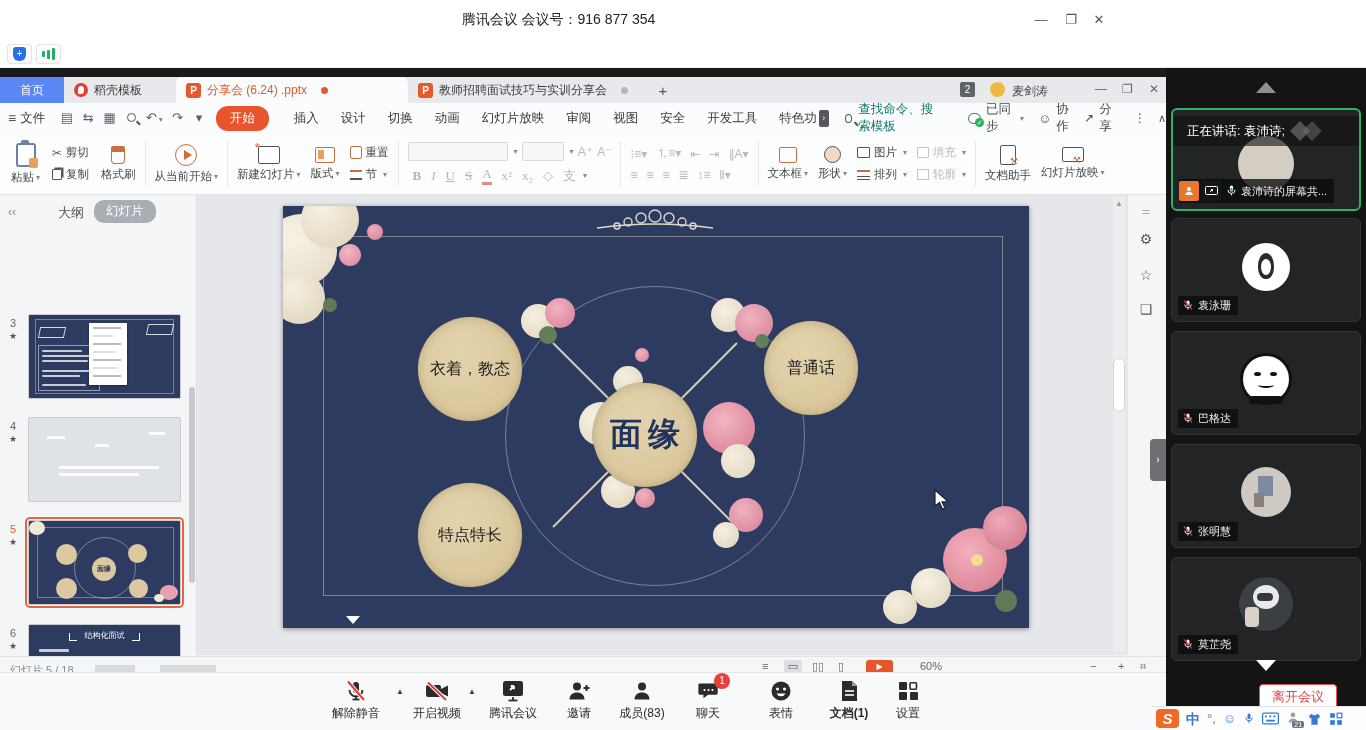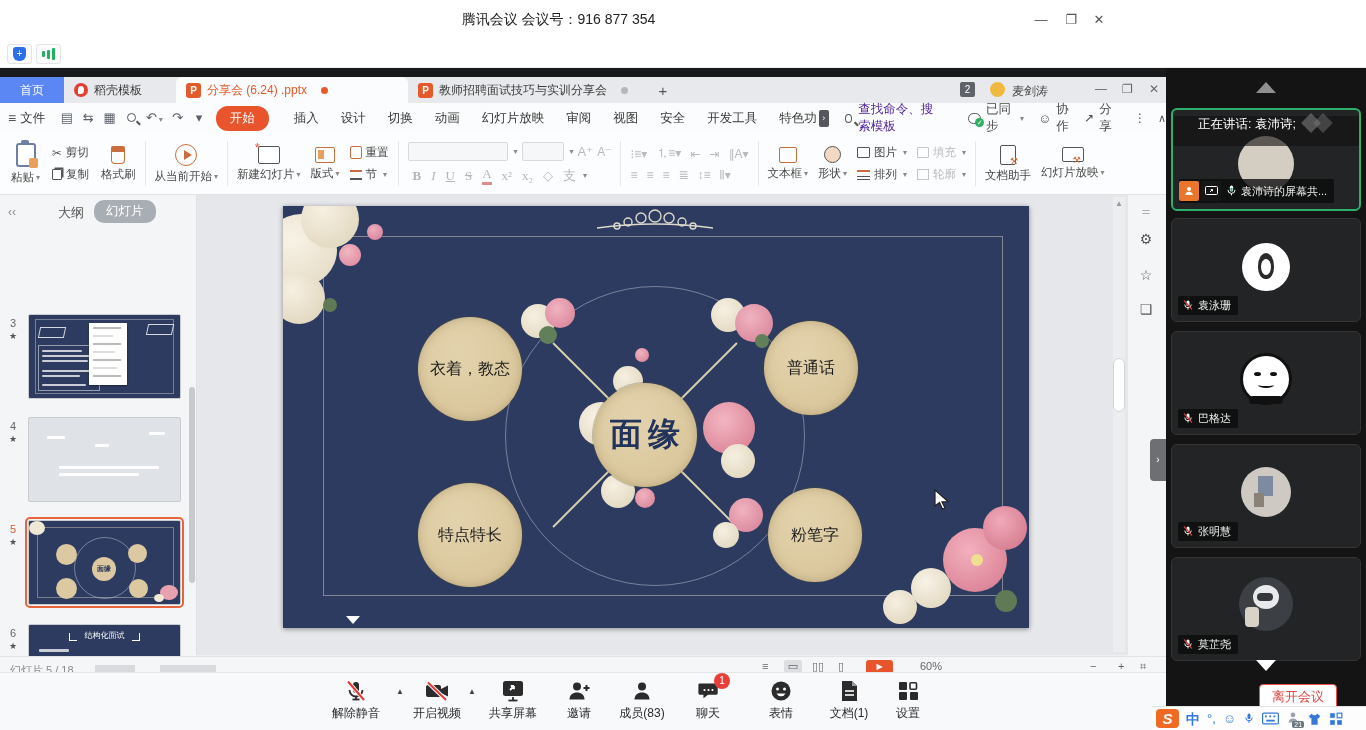--- a/index.html
+++ b/index.html
@@ -203,21 +203,21 @@
       <span class="menuitem">设计</span>
       <span class="menuitem">切换</span>
       <span class="menuitem">动画</span>
       <span class="menuitem">幻灯片放映</span>
       <span class="menuitem">审阅</span>
       <span class="menuitem">视图</span>
       <span class="menuitem">安全</span>
       <span class="menuitem">开发工具</span>
       <span class="menuitem" style="margin-right:2px;">特色功</span>
       <span style="width:13px; height:17px; background:#55575c; color:#fff; font-size:9px; text-align:center; line-height:17px; border-radius:2px;">›</span>
-      <span class="flex" style="margin-left:16px; gap:6px; font-size:12.5px; color:#4c1d95;">
+      <span class="flex" style="margin-left:16px; gap:6px; font-size:12.5px; color:#0f766e;">
         <span class="mag"></span>
         <span>查找命令、搜索模板</span>
       </span>
       <span class="flex" style="margin-left:22px; gap:5px; font-size:12.5px; color:#4a4a4a;">
         <span class="cloud"></span>
         <span>已同步</span>
           <span class="car">▾</span>
       </span>
       <span class="flex" style="margin-left:14px; gap:5px; font-size:12.5px; color:#4a4a4a;">
         <span style="font-size:13px;">☺</span>
@@ -559,23 +559,20 @@
 
     <div class="ccirc" style="left:135px; top:111px; width:104px; height:104px;">
         <span>衣着，教态</span>
       </div>
     <div class="ccirc" style="left:481px; top:115px; width:94px; height:94px;">
         <span>普通话</span>
       </div>
     <div class="ccirc" style="left:135px; top:277px; width:104px; height:104px;">
         <span>特点特长</span>
       </div>
-    <div class="ccirc" style="left:485px; top:282px; width:94px; height:94px;">
-        <span>粉笔字</span>
-      </div>
     <div class="ccirc center" style="left:310px; top:177px; width:104px; height:104px;">
         <span>面缘</span>
       </div>
   </div>
 
   <div class="abs tri tipdart"></div>
 
   <svg class="abs cursor" width="16" height="22" viewBox="0 0 16 22">
     <path d="M1 1 L1 17 L5.5 13.5 L8.5 20 L11 19 L8 12.8 L14 12.5 Z" fill="#fff" stroke="#222" stroke-width="1.2"></path>
   </svg>
@@ -603,21 +600,21 @@
       <div class="lbl">开启视频</div>
     </div>
     <div class="caret2" style="left:468px;">▲</div>
     <div class="mbtn" style="left:513px; top:5px;">
       <svg width="26" height="25" viewBox="0 0 26 25">
         <rect x="3" y="3" width="20" height="15" rx="2.5" fill="#2b2b2b"></rect>
         <path d="M10 12 L14 8 M14 8 H10.8 M14 8 V11.2" stroke="#fff" stroke-width="1.8" fill="none"></path>
         <line x1="13" y1="19" x2="13" y2="22" stroke="#2b2b2b" stroke-width="1.8"></line>
         <line x1="8.5" y1="22.5" x2="17.5" y2="22.5" stroke="#2b2b2b" stroke-width="1.8"></line>
       </svg>
-      <div class="lbl">共享屏幕</div>
+      <div class="lbl">腾讯会议</div>
     </div>
     <div class="mbtn" style="left:579px; top:6px;">
       <svg width="26" height="24" viewBox="0 0 26 24">
         <circle cx="11" cy="7.5" r="4" fill="#2b2b2b"></circle>
         <path d="M3.5 20.5 c0-4.5 3.3-7 7.5-7 s7.5 2.5 7.5 7 Z" fill="#2b2b2b"></path>
         <line x1="20.5" y1="6" x2="20.5" y2="12" stroke="#2b2b2b" stroke-width="2"></line>
         <line x1="17.5" y1="9" x2="23.5" y2="9" stroke="#2b2b2b" stroke-width="2"></line>
       </svg>
       <div class="lbl">邀请</div>
     </div>
@@ -640,21 +637,21 @@
     </div>
     <div class="mbtn" style="left:781px; top:6px;">
       <svg width="24" height="24" viewBox="0 0 24 24">
         <circle cx="12" cy="12" r="9.5" fill="#2b2b2b"></circle>
         <circle cx="8.5" cy="10" r="1.5" fill="#fff"></circle>
           <circle cx="15.5" cy="10" r="1.5" fill="#fff"></circle>
         <path d="M7.5 14.5 a5 5 0 0 0 9 0 Z" fill="#fff"></path>
       </svg>
       <div class="lbl">表情</div>
     </div>
-    <div class="mbtn" style="left:849px; top:6px;">
+    <div class="mbtn" style="left:849px; top:6px;font-weight:bold;">
       <svg width="22" height="24" viewBox="0 0 22 24">
         <path d="M4 2 h10 l5 5 v15 H4 Z" fill="#2b2b2b"></path>
         <path d="M14 2 l5 5 h-5 Z" fill="#9a9a9a"></path>
         <line x1="7" y1="12" x2="16" y2="12" stroke="#fff" stroke-width="1.6"></line>
         <line x1="7" y1="16" x2="16" y2="16" stroke="#fff" stroke-width="1.6"></line>
       </svg>
       <div class="lbl">文档(1)</div>
     </div>
     <div class="mbtn" style="left:908px; top:6px;">
       <svg width="24" height="24" viewBox="0 0 24 24">
@@ -665,21 +662,21 @@
       </svg>
       <div class="lbl">设置</div>
     </div>
   </div>
 
   <div class="abs sidebar">
     <div class="tri" style="left:90px; top:14px; border-left:10px solid transparent; border-right:10px solid transparent; border-bottom:11px solid #8f8f8f;"></div>
 
     <div class="tile speaking" style="top:40px; height:103px;">
       <div class="avatar" style="top:26px; width:56px; height:56px; background:#d4cec2;"></div>
-      <div class="abs" style="left:0; right:0; top:6px; height:30px; background:rgba(18,18,18,.62); display:flex; padding-left:25px; gap:8px;">
+      <div class="abs" style="left:0; right:0; top:6px; height:30px; background:rgba(18,18,18,.62); display:flex; align-items:center; padding-left:14px; gap:8px;">
         <span style="color:#fff; font-size:12.5px;">正在讲话: 袁沛诗;</span>
         <span style="width:14px;height:14px;background:#8d8d8d;opacity:.5;transform:rotate(45deg);display:inline-block;"></span>
         <span style="width:14px;height:14px;background:#777;opacity:.45;transform:rotate(45deg);display:inline-block;margin-left:-10px;"></span>
       </div>
       <div class="namechip" style="padding-left:0; gap:0;">
         <span style="width:20px;height:20px;background:#e8762d;border-radius:2px;display:inline-flex;align-items:center;justify-content:center;">
           <svg width="12" height="12" viewBox="0 0 24 24">
               <circle cx="12" cy="8" r="4" fill="#fff"></circle>
               <path d="M4.5 20 c0-4 3-6.5 7.5-6.5 s7.5 2.5 7.5 6.5 Z" fill="#fff"></path>
             </svg>

